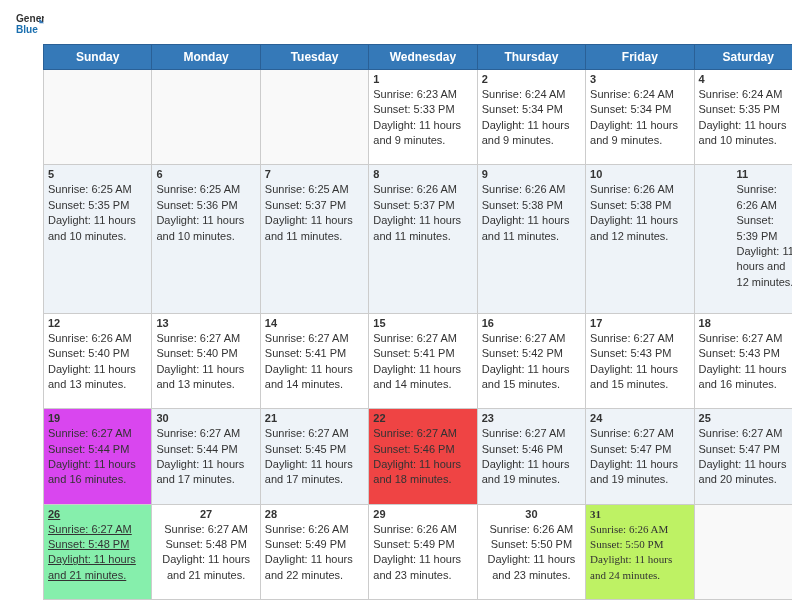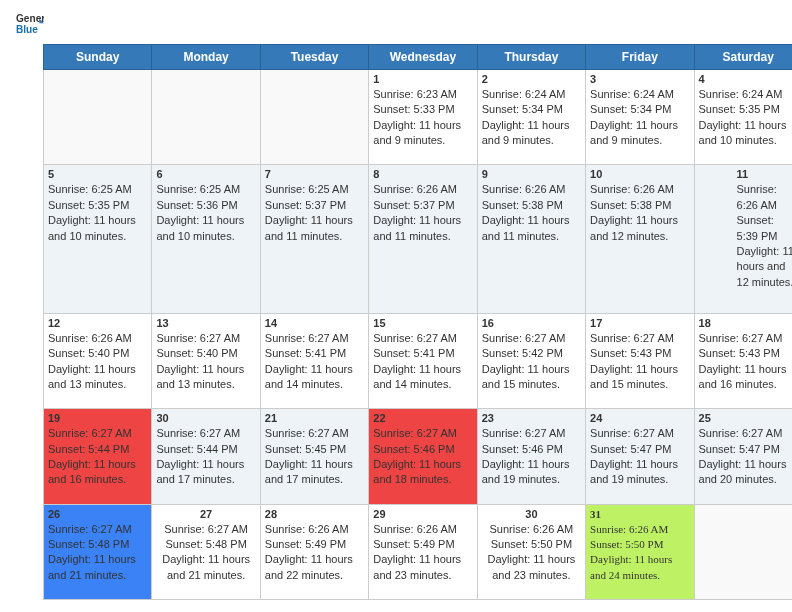--- a/index.html
+++ b/index.html
@@ -215,21 +215,21 @@
           <td style="background: rgb(255, 255, 255);">
             <div class="day-num">17</div>
             <div class="day-info">Sunrise: 6:27 AM<br>Sunset: 5:43 PM<br>Daylight: 11 hours and 15 minutes.</div>
           </td>
           <td style="background: rgb(255, 255, 255);">
             <div class="day-num">18</div>
             <div class="day-info">Sunrise: 6:27 AM<br>Sunset: 5:43 PM<br>Daylight: 11 hours and 16 minutes.</div>
           </td>
         </tr>
         <tr>
-          <td style="background: #ef4444;">
+          <td style="background: #d946ef;">
             <div class="day-num">19</div>
             <div class="day-info">Sunrise: 6:27 AM<br>Sunset: 5:44 PM<br>Daylight: 11 hours and 16 minutes.</div>
           </td>
           <td style="background: rgb(238, 243, 248);">
             <div class="day-num">30</div>
             <div class="day-info">Sunrise: 6:27 AM<br>Sunset: 5:44 PM<br>Daylight: 11 hours and 17 minutes.</div>
           </td>
           <td style="background: rgb(238, 243, 248);">
             <div class="day-num">21</div>
             <div class="day-info">Sunrise: 6:27 AM<br>Sunset: 5:45 PM<br>Daylight: 11 hours and 17 minutes.</div>
@@ -245,21 +245,21 @@
           <td style="background: rgb(238, 243, 248);">
             <div class="day-num">24</div>
             <div class="day-info">Sunrise: 6:27 AM<br>Sunset: 5:47 PM<br>Daylight: 11 hours and 19 minutes.</div>
           </td>
           <td style="background: rgb(238, 243, 248);">
             <div class="day-num">25</div>
             <div class="day-info">Sunrise: 6:27 AM<br>Sunset: 5:47 PM<br>Daylight: 11 hours and 20 minutes.</div>
           </td>
         </tr>
         <tr>
-          <td style="background: #3b82f6;">
+          <td style="background: #86efac; text-decoration: underline;">
             <div class="day-num">26</div>
             <div class="day-info">Sunrise: 6:27 AM<br>Sunset: 5:48 PM<br>Daylight: 11 hours and 21 minutes.</div>
           </td>
           <td style="background: rgb(255, 255, 255); text-align: center;">
             <div class="day-num">27</div>
             <div class="day-info">Sunrise: 6:27 AM<br>Sunset: 5:48 PM<br>Daylight: 11 hours and 21 minutes.</div>
           </td>
           <td style="background: rgb(255, 255, 255);">
             <div class="day-num">28</div>
             <div class="day-info">Sunrise: 6:26 AM<br>Sunset: 5:49 PM<br>Daylight: 11 hours and 22 minutes.</div>

